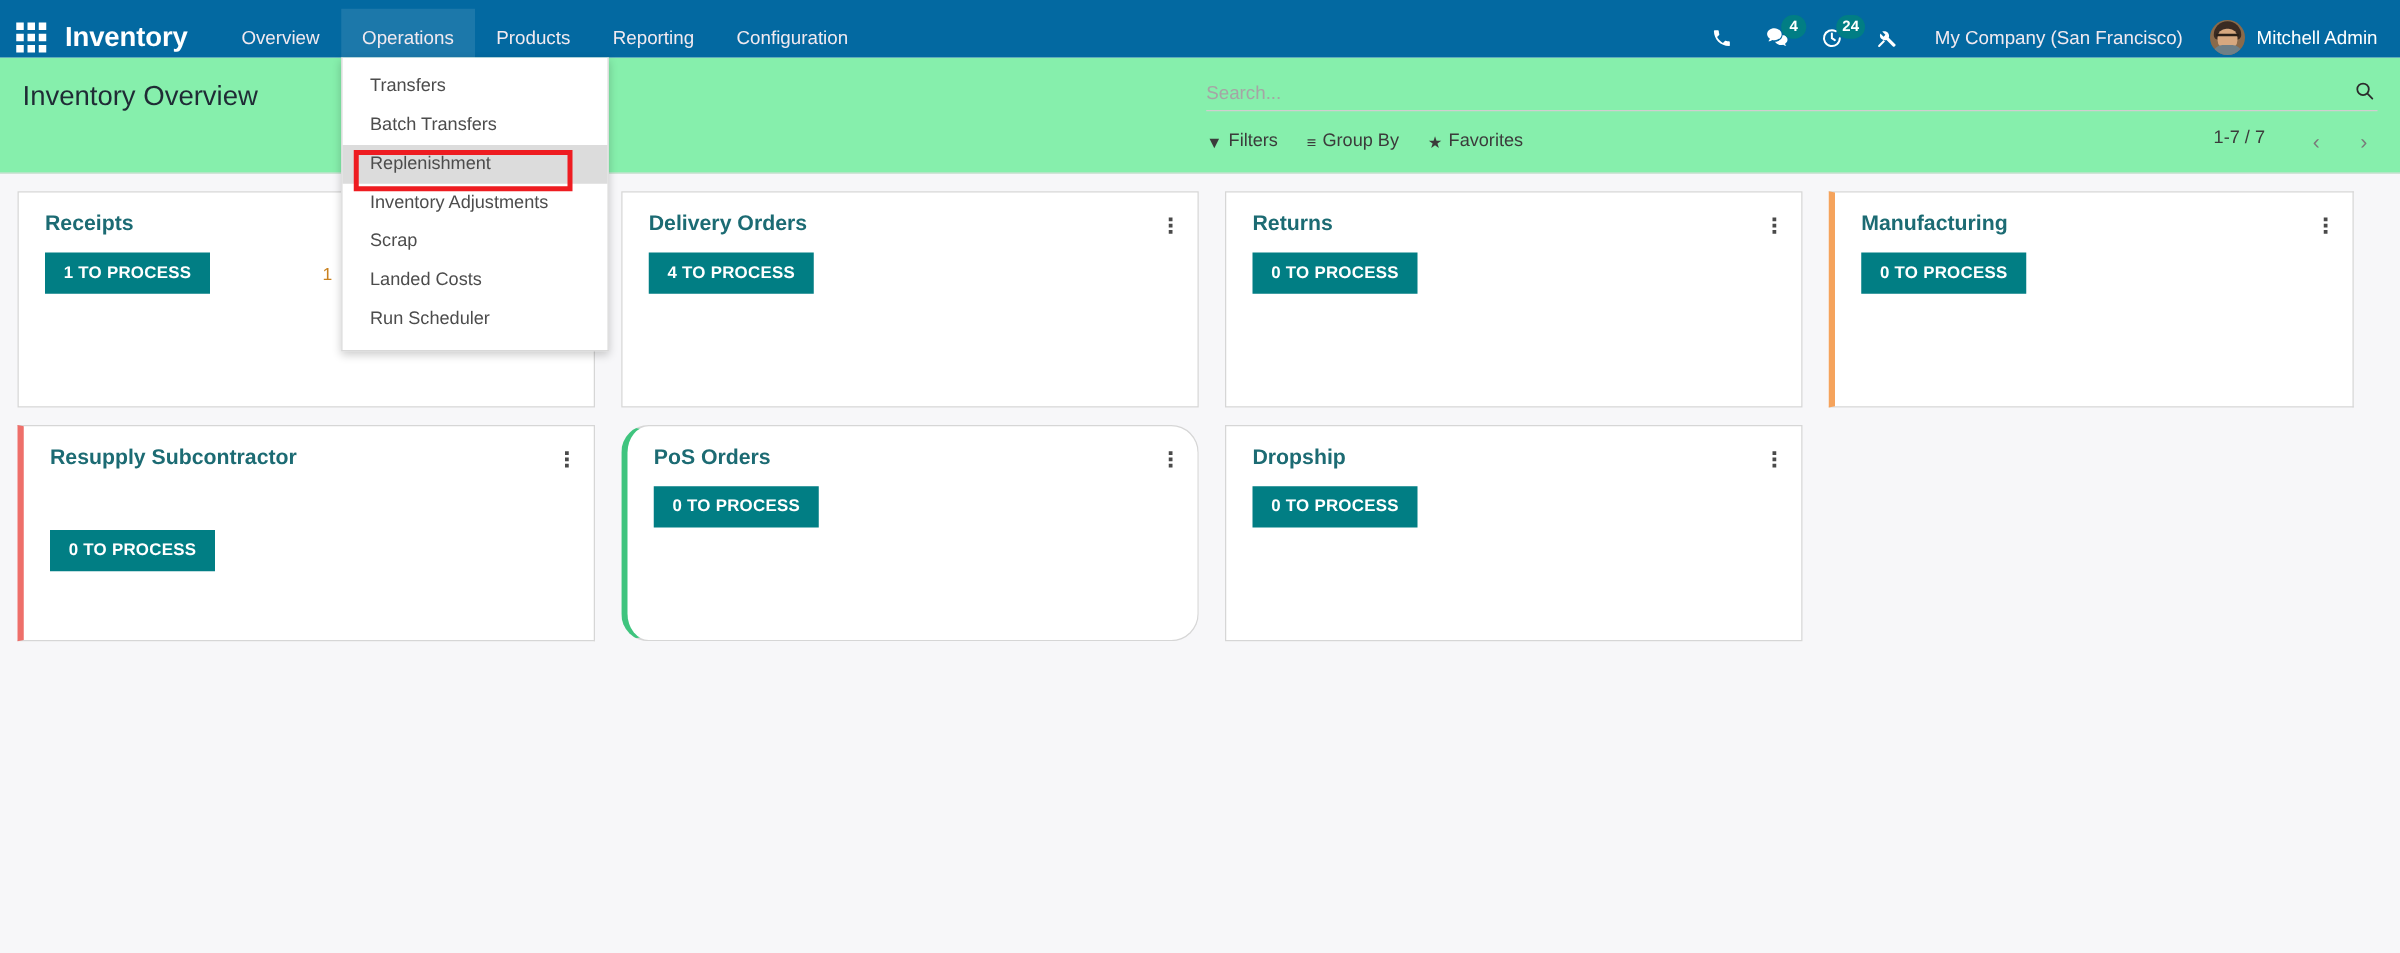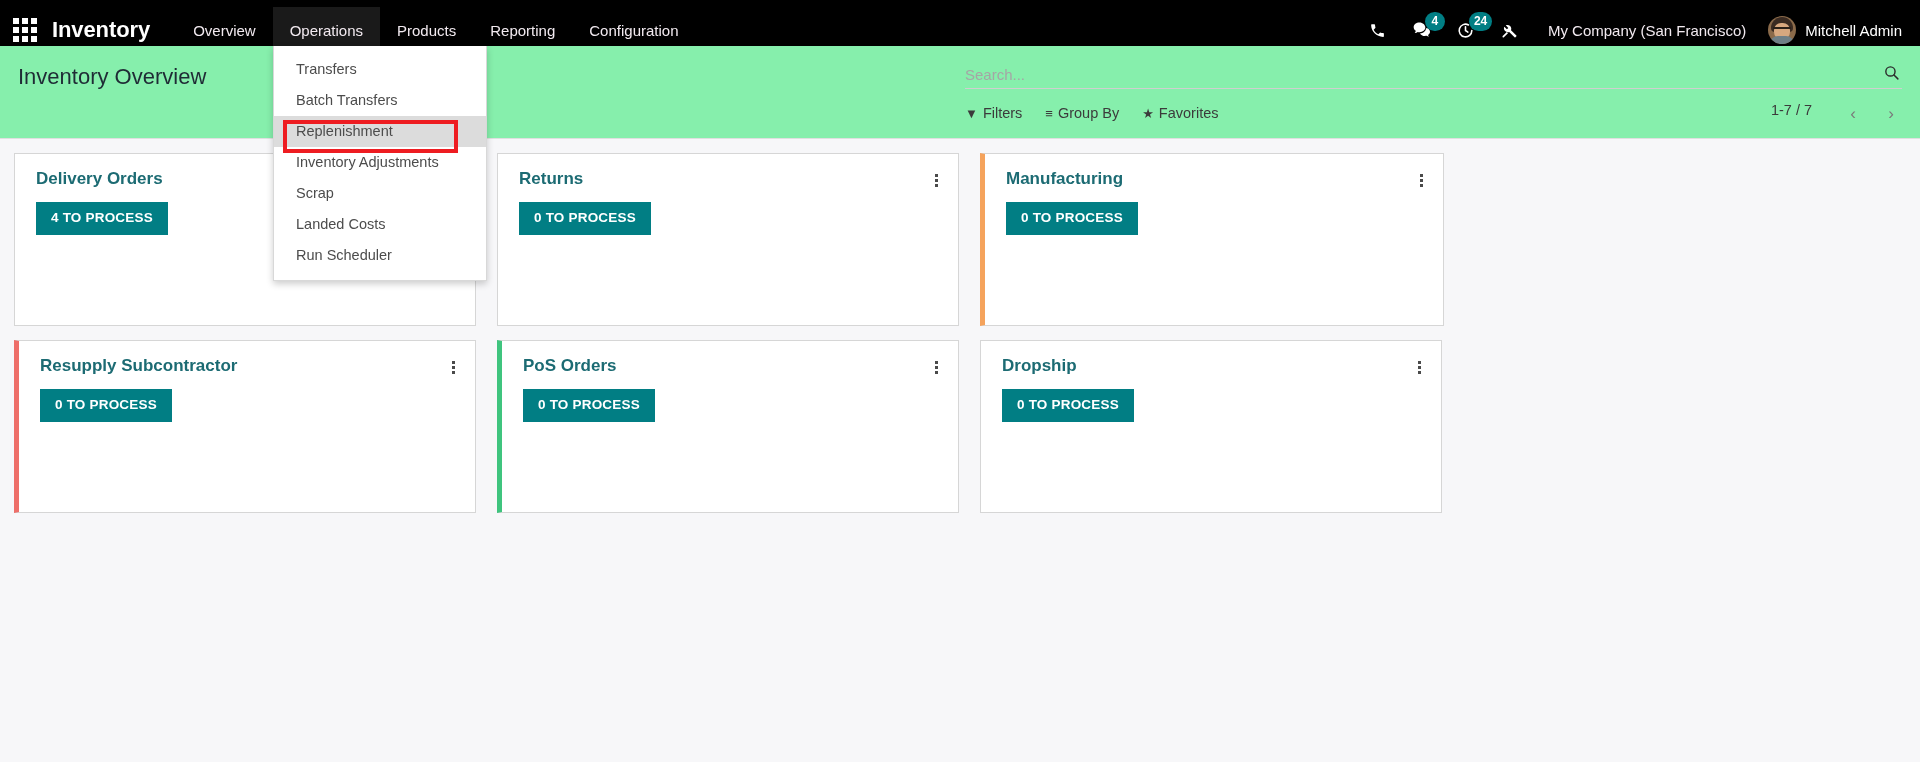--- a/index.html
+++ b/index.html
@@ -8,21 +8,21 @@
     width: 1920px; height: 762px;
     overflow: hidden;
     background: #f7f7f9;
     font-family: "Liberation Sans", sans-serif;
     -webkit-font-smoothing: antialiased;
   }
 
   
   .navbar {
     height: 46px;
-    background: #000000;
+    background: #0369a1;
     display: flex;
     align-items: center;
     padding: 14px 14px 0 8px;
     position: relative;
     z-index: 40;
   }
   .apps-btn {
     width: 34px; height: 34px;
     display: flex; align-items: center; justify-content: center;
     cursor: pointer;
@@ -373,23 +373,32 @@
         <span class="pager-count">1-7 / 7</span>
         <div class="pager-btn">‹</div>
         <div class="pager-btn">›</div>
       </div>
     </div>
   </div>
 </div>
 
 <div class="kanban">
 
-
   <div class="kcard">
     <div class="kcard-head">
+      <div class="kcard-title">Receipts</div>
+    </div>
+    <div class="kcard-body">
+      <button class="process-btn">1 TO PROCESS</button>
+      <span class="late-link">1</span>
+    </div>
+  </div>
+
+  <div class="kcard">
+    <div class="kcard-head">
       <div class="kcard-title">Delivery Orders</div>
       <div class="kcard-menu">
           <i></i>
           <i></i>
           <i></i>
         </div>
     </div>
     <div class="kcard-body">
       <button class="process-btn">4 TO PROCESS</button>
     </div>
@@ -402,49 +411,49 @@
           <i></i>
           <i></i>
           <i></i>
         </div>
     </div>
     <div class="kcard-body">
       <button class="process-btn">0 TO PROCESS</button>
     </div>
   </div>
 
-  <div class="kcard accent" style="border-left-color:#f5a35c; margin-right:0; width:464px;">
+  <div class="kcard accent" style="border-left-color:#f5a35c; margin-right:0; width:420px;">
     <div class="kcard-head">
       <div class="kcard-title">Manufacturing</div>
       <div class="kcard-menu">
           <i></i>
           <i></i>
           <i></i>
         </div>
     </div>
     <div class="kcard-body">
       <button class="process-btn">0 TO PROCESS</button>
     </div>
   </div>
 
-  <div class="kcard accent" style="border-left-color:#ee6f6a;">
+  <div class="kcard accent" style="border-left-color:#ee6f6a;gap:35px;">
     <div class="kcard-head">
       <div class="kcard-title">Resupply Subcontractor</div>
       <div class="kcard-menu">
           <i></i>
           <i></i>
           <i></i>
         </div>
     </div>
     <div class="kcard-body">
       <button class="process-btn">0 TO PROCESS</button>
     </div>
   </div>
 
-  <div class="kcard accent" style="border-left-color:#3fc47e;">
+  <div class="kcard accent" style="border-left-color:#3fc47e;border-radius:22px;">
     <div class="kcard-head">
       <div class="kcard-title">PoS Orders</div>
       <div class="kcard-menu">
           <i></i>
           <i></i>
           <i></i>
         </div>
     </div>
     <div class="kcard-body">
       <button class="process-btn">0 TO PROCESS</button>

